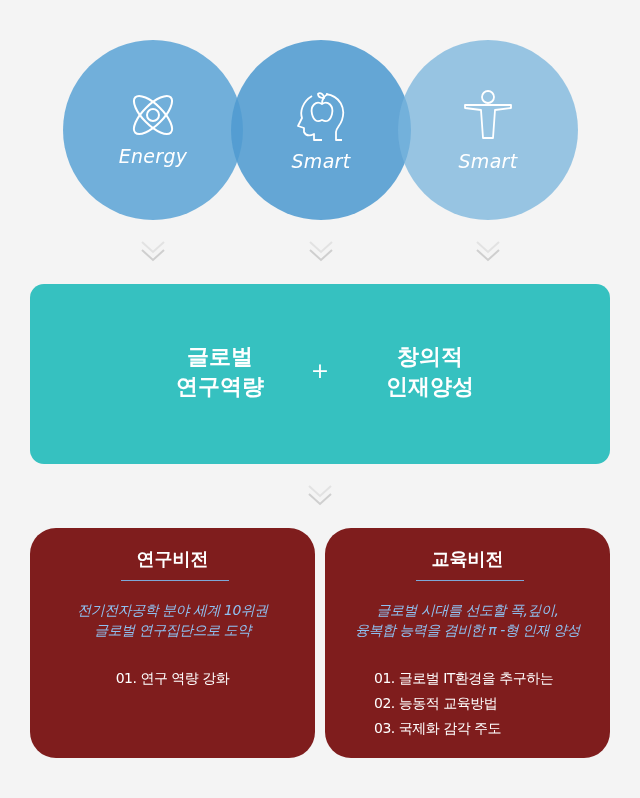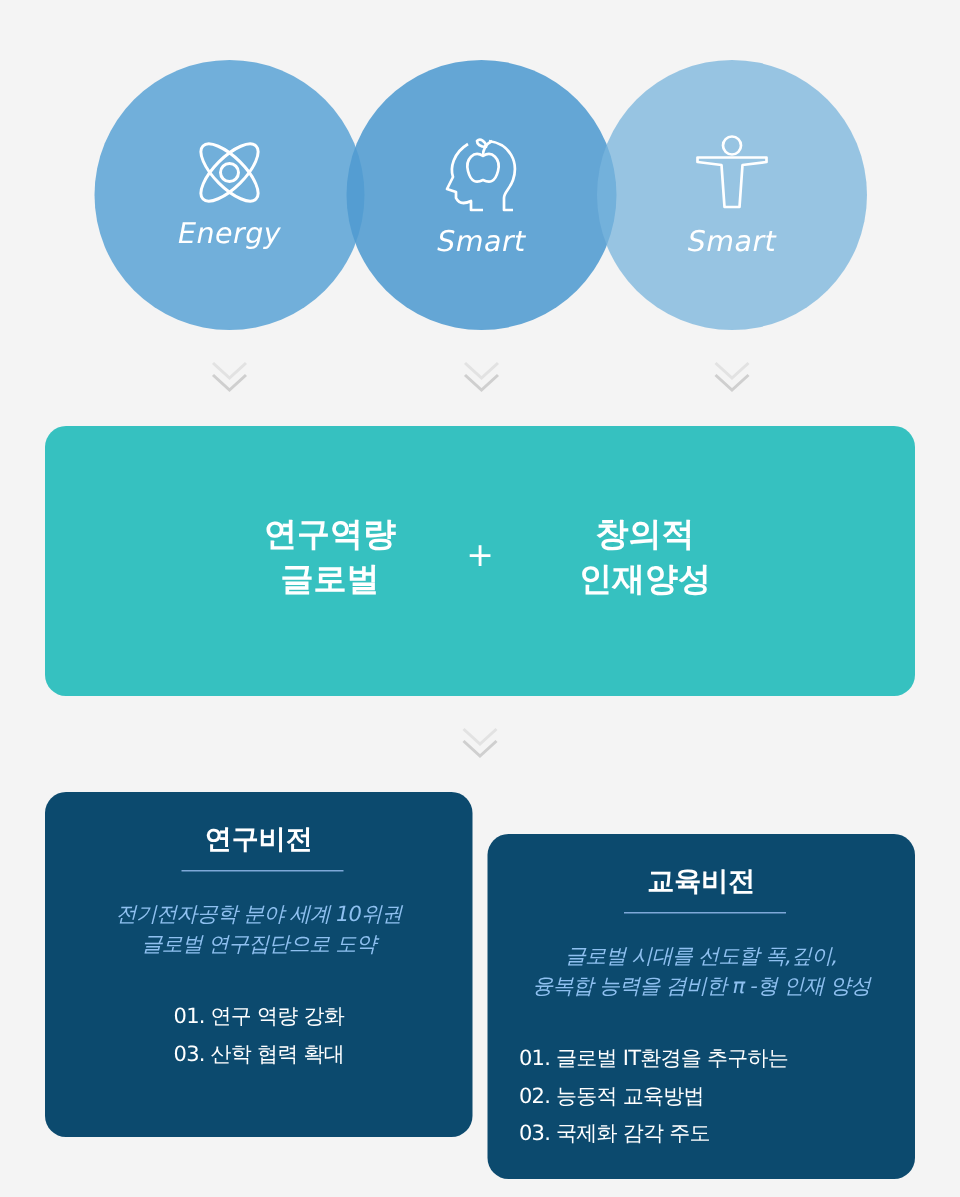--- a/index.html
+++ b/index.html
@@ -24,30 +24,30 @@
     position: absolute; left: 30px; top: 284px; width: 580px; height: 180px;
     background: #36c1c0; border-radius: 14px; color: #ffffff;
   }
   .teal-text { position: absolute; top: 58px; text-align: center; font-size: 22px; line-height: 30px; font-weight: bold; width: 200px; }
   .teal-left { left: 90px; }
   .teal-right { left: 300px; top: 58px; }
   .teal-plus { position: absolute; left: 280px; top: 74px; font-size: 22px; width: 20px; text-align: center; }
 
   .vision-box {
     position: absolute; top: 528px; height: 230px;
-    background: #0c4a6e; border-radius: 14px; color: #ffffff; text-align: center;
+    background: #7f1d1d; border-radius: 26px; color: #ffffff; text-align: center;
   }
   #box-research { left: 30px; width: 285px; }
-  #box-education { left: 325px; width: 285px; margin-top: 28px; }
+  #box-education { left: 325px; width: 285px; }
   .vision-title { position: absolute; left: 0; right: 0; top: 19px; font-size: 18px; font-weight: bold; }
   .vision-divider { position: absolute; left: 91px; width: 108px; top: 52px; height: 1px; background: #7ea8d8; }
   .vision-desc { position: absolute; left: 0; right: 0; top: 72px; font-size: 14px; line-height: 20px; color: #8fc0f0; letter-spacing: -0.5px; font-style: italic; }
   .vision-list { position: absolute; left: 0; right: 0; top: 138px; font-size: 14px; line-height: 25px; letter-spacing: -0.5px; }
   .vision-list li { list-style: none; }
-  #box-education .vision-list { text-align: left; padding-left: 21px; }
+  #box-education .vision-list { text-align: left; padding-left: 49px; }
 </style>
 </head>
 <body>
 
 <div class="circle" id="c-energy">
   <span class="icon" style="top:50px;">
     <svg width="52" height="50" viewBox="0 0 52 50" fill="none" stroke="#fff" stroke-width="2">
       <ellipse cx="26" cy="25" rx="25" ry="10" transform="rotate(45 26 25)"></ellipse>
       <ellipse cx="26" cy="25" rx="25" ry="10" transform="rotate(-45 26 25)"></ellipse>
       <circle cx="26" cy="25" r="6"></circle>
@@ -87,22 +87,22 @@
   <polyline points="4,4 15,14 26,4" fill="none" stroke="#e2e2e2" stroke-width="2"></polyline>
   <polyline points="4,12 15,22 26,12" fill="none" stroke="#cfcfcf" stroke-width="2"></polyline>
 </svg>
 <svg class="chevron" style="left:473px;top:238px;" viewBox="0 0 30 26">
   <polyline points="4,4 15,14 26,4" fill="none" stroke="#e2e2e2" stroke-width="2"></polyline>
   <polyline points="4,12 15,22 26,12" fill="none" stroke="#cfcfcf" stroke-width="2"></polyline>
 </svg>
 
 <div class="teal-box">
   <div class="teal-text teal-left">
+    <div>글로벌</div>
     <div>연구역량</div>
-    <div>글로벌</div>
   </div>
   <div class="teal-plus">+</div>
   <div class="teal-text teal-right">
     <div>창의적</div>
     <div>인재양성</div>
   </div>
 </div>
 
 <svg class="chevron" style="left:305px;top:482px;" viewBox="0 0 30 26">
   <polyline points="4,4 15,14 26,4" fill="none" stroke="#e2e2e2" stroke-width="2"></polyline>
@@ -111,21 +111,20 @@
 
 <div class="vision-box" id="box-research">
   <div class="vision-title">연구비전</div>
   <div class="vision-divider"></div>
   <div class="vision-desc">
     <div>전기전자공학 분야 세계 10위권</div>
     <div>글로벌 연구집단으로 도약</div>
   </div>
   <ul class="vision-list">
     <li>01. 연구 역량 강화</li>
-    <li>03. 산학 협력 확대</li>
   </ul>
 </div>
 
 <div class="vision-box" id="box-education">
   <div class="vision-title">교육비전</div>
   <div class="vision-divider"></div>
   <div class="vision-desc">
     <div>글로벌 시대를 선도할 폭,깊이,</div>
     <div>융복합 능력을 겸비한 π -형 인재 양성</div>
   </div>

